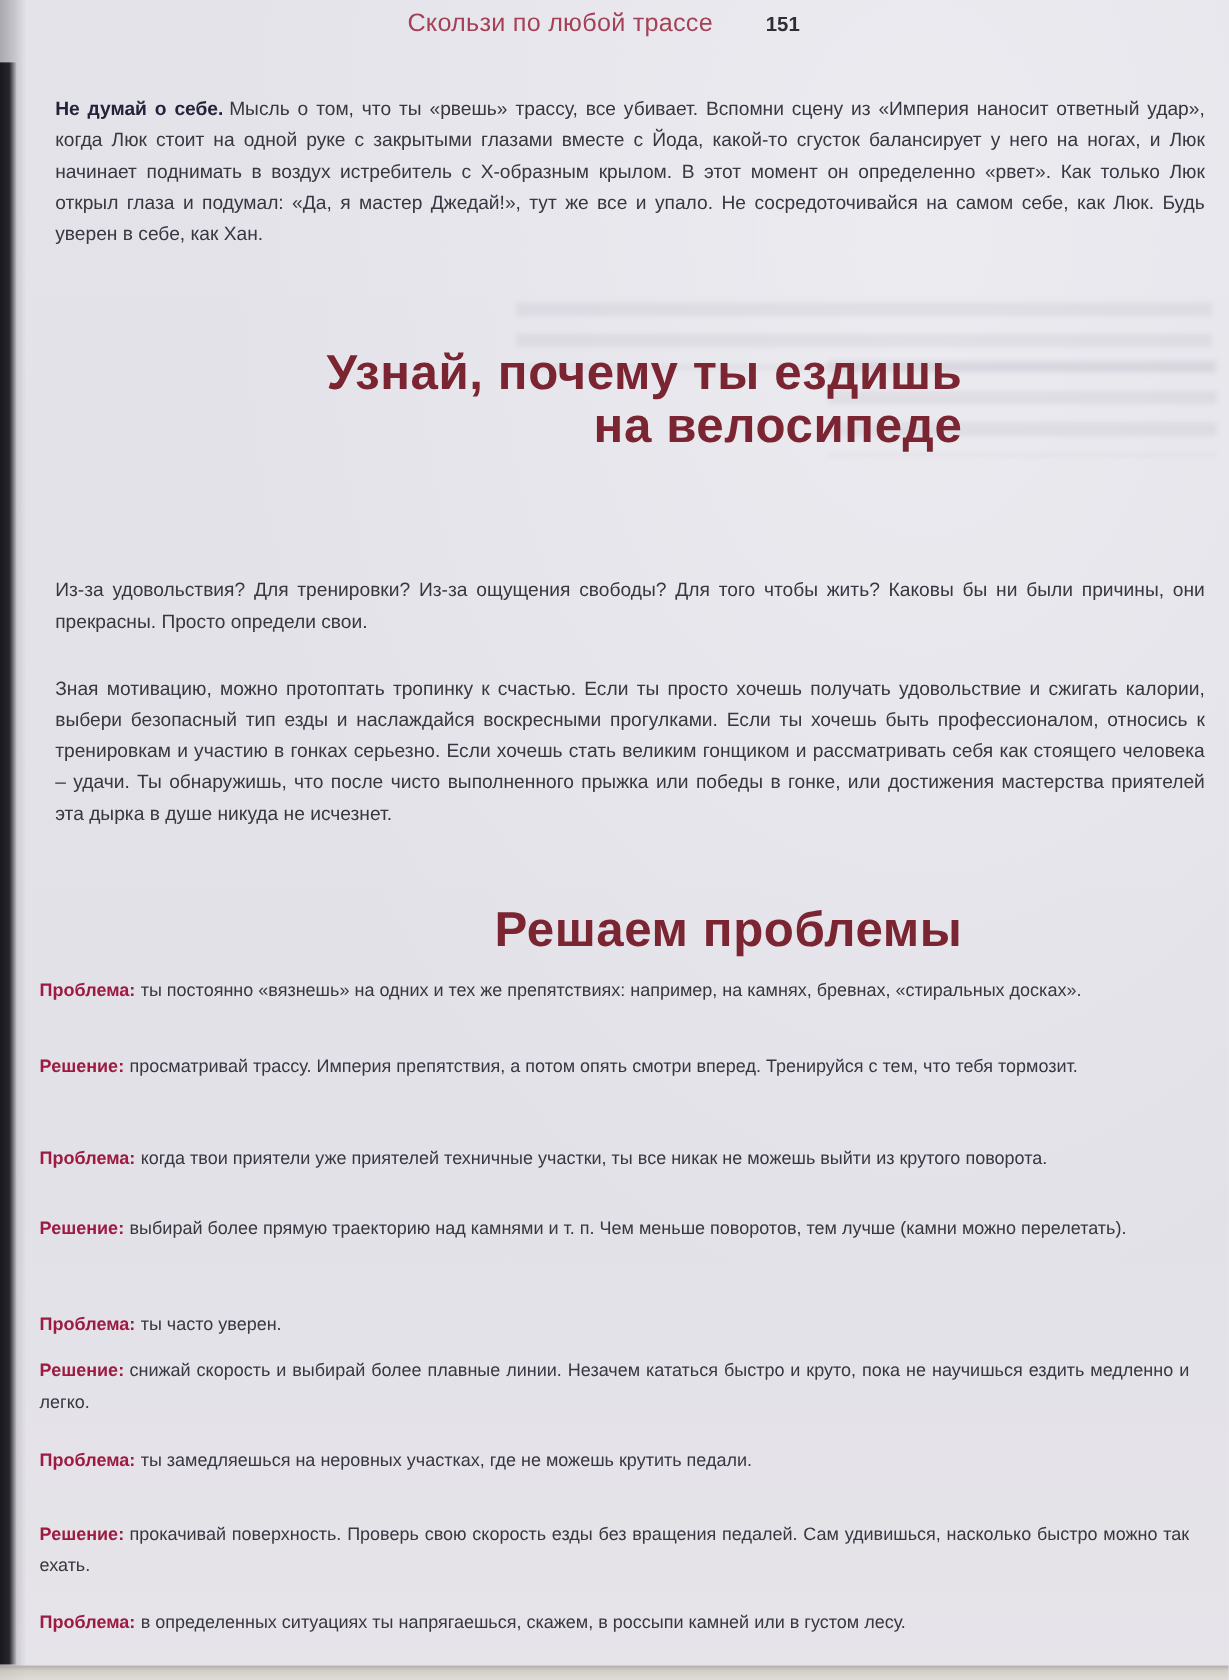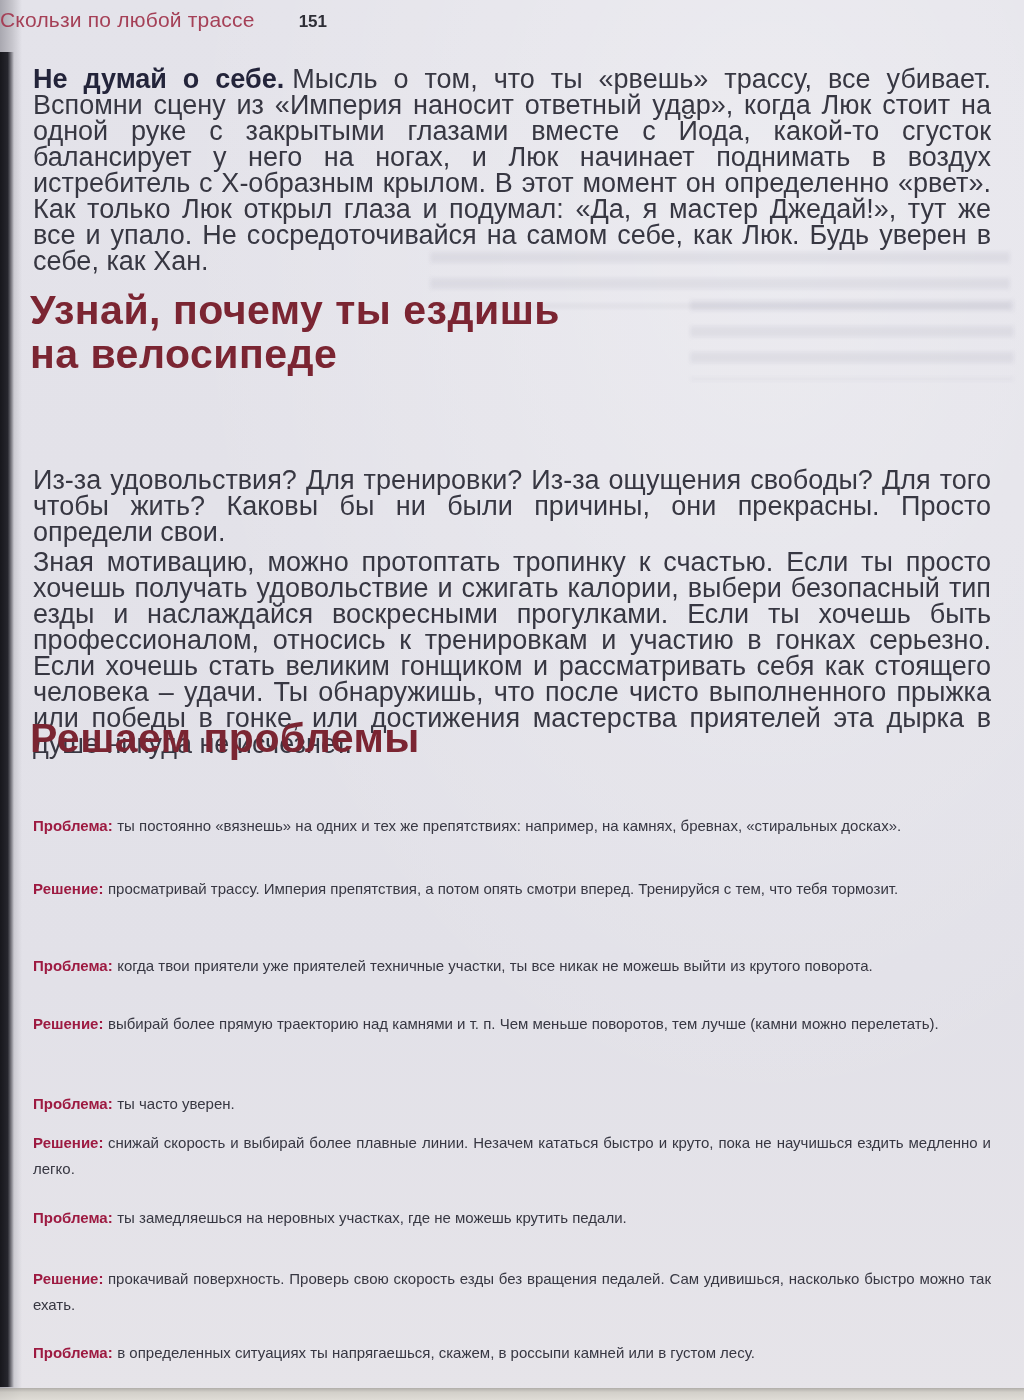--- a/index.html
+++ b/index.html
@@ -39,43 +39,43 @@
       rgba(125,125,150,0.10) 0px, rgba(125,125,150,0.10) 11px,
       rgba(0,0,0,0) 11px, rgba(0,0,0,0) 26px);
     filter: blur(2px);
     pointer-events: none;
   }
   .ghost-a { left: 430px; top: 252px; width: 580px; height: 56px; }
   .ghost-b { left: 690px; top: 300px; width: 324px; height: 80px; }
 
   .header-row {
     position: absolute; top: 8px; left: 0; width: 1024px;
-    display: flex; justify-content: flex-start; align-items: baseline;
+    display: flex; justify-content: center; align-items: baseline;
     padding-right: 18px; box-sizing: border-box; gap: 44px;
   }
   .header-title {
     color: #a54057; font-size: 21px; font-weight: 500; letter-spacing: 0.2px;
   }
   .page-number {
     color: #2e2e36; font-size: 17px; font-weight: bold;
   }
 
   .body-par {
     position: absolute; left: 33px; width: 958px;
-    margin: 0;
+    margin: 13px;
     color: #37374231;
     color: #373742;
-    font-size: 27px; line-height: 26px;
+    font-size: 16px; line-height: 26px;
     text-align: justify;
   }
   .lead-in { font-weight: bold; color: #23243a; margin-right: 0.30em; }
 
   .section-heading {
     position: absolute; left: 30px; width: 772px;
-    margin: 0; text-align: left;
+    margin: 0; text-align: right;
     color: #7b2532; font-weight: bold;
     font-size: 41px; line-height: 44px; letter-spacing: 0.5px;
   }
   .section-heading .hline { display: block; }
 
   .qa {
     position: absolute; left: 33px; width: 958px;
     margin: 0;
     color: #373742; font-size: 15px; line-height: 26px;
     text-align: justify;
@@ -103,21 +103,21 @@
   </p>
 
   <h1 class="section-heading" style="top:288px">
     <span class="hline">Узнай, почему ты ездишь</span>
     <span class="hline">на велосипеде</span>
   </h1>
 
   <p class="body-par" style="top:467px">Из-за удовольствия? Для тренировки? Из-за ощущения свободы? Для того чтобы жить? Каковы бы ни были причины, они прекрасны. Просто определи свои.</p>
   <p class="body-par" style="top:549px">Зная мотивацию, можно протоптать тропинку к счастью. Если ты просто хочешь получать удовольствие и сжигать калории, выбери безопасный тип езды и наслаждайся воскресными прогулками. Если ты хочешь быть профессионалом, относись к тренировкам и участию в гонках серьезно. Если хочешь стать великим гонщиком и рассматривать себя как стоящего человека – удачи. Ты обнаружишь, что после чисто выполненного прыжка или победы в гонке, или достижения мастерства приятелей эта дырка в душе никуда не исчезнет.</p>
 
-  <h1 class="section-heading" style="top:716px">Решаем проблемы</h1>
+  <h1 class="section-heading" style="top:752px">Решаем проблемы</h1>
 
   <p class="qa" style="top:813px">
     <span class="qa-label">Проблема:</span><span class="qa-text">ты постоянно «вязнешь» на одних и тех же препятствиях: например, на камнях, бревнах, «стиральных досках».</span>
   </p>
   <p class="qa" style="top:876px">
     <span class="qa-label">Решение:</span><span class="qa-text">просматривай трассу. Империя препятствия, а потом опять смотри вперед. Тренируйся с тем, что тебя тормозит.</span>
   </p>
 
   <p class="qa" style="top:953px">
     <span class="qa-label">Проблема:</span><span class="qa-text">когда твои приятели уже приятелей техничные участки, ты все никак не можешь выйти из крутого поворота.</span>

